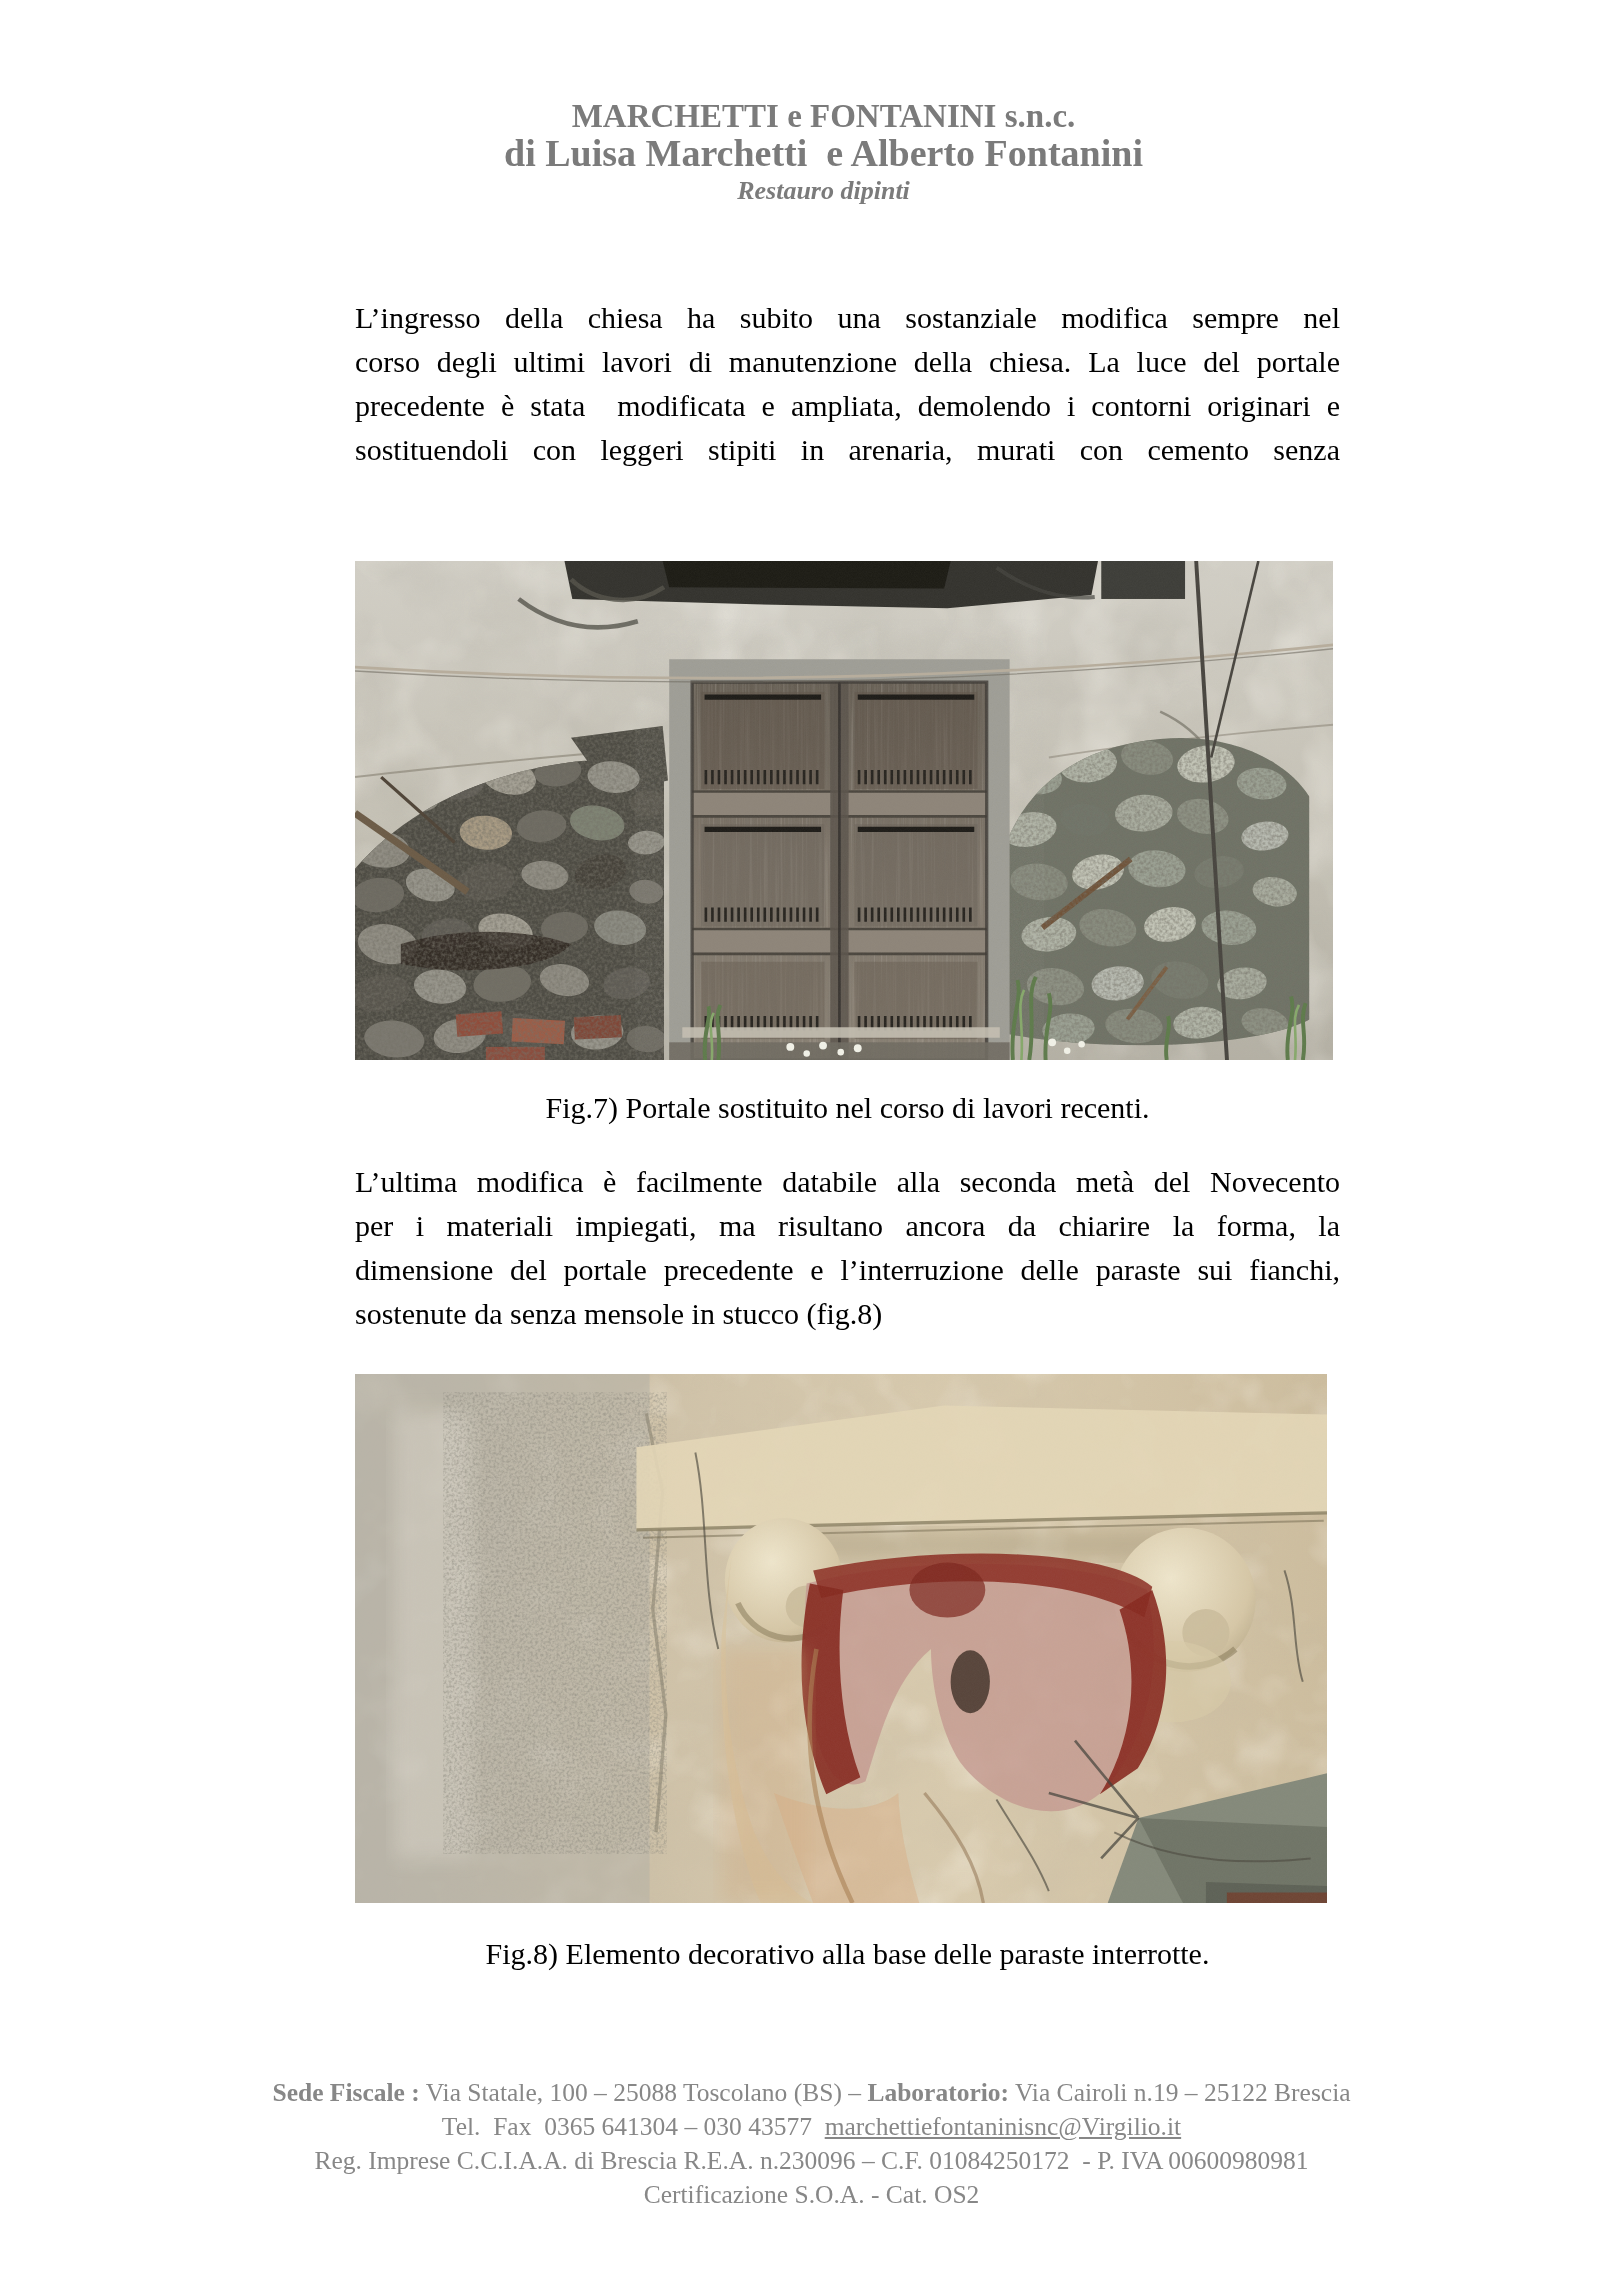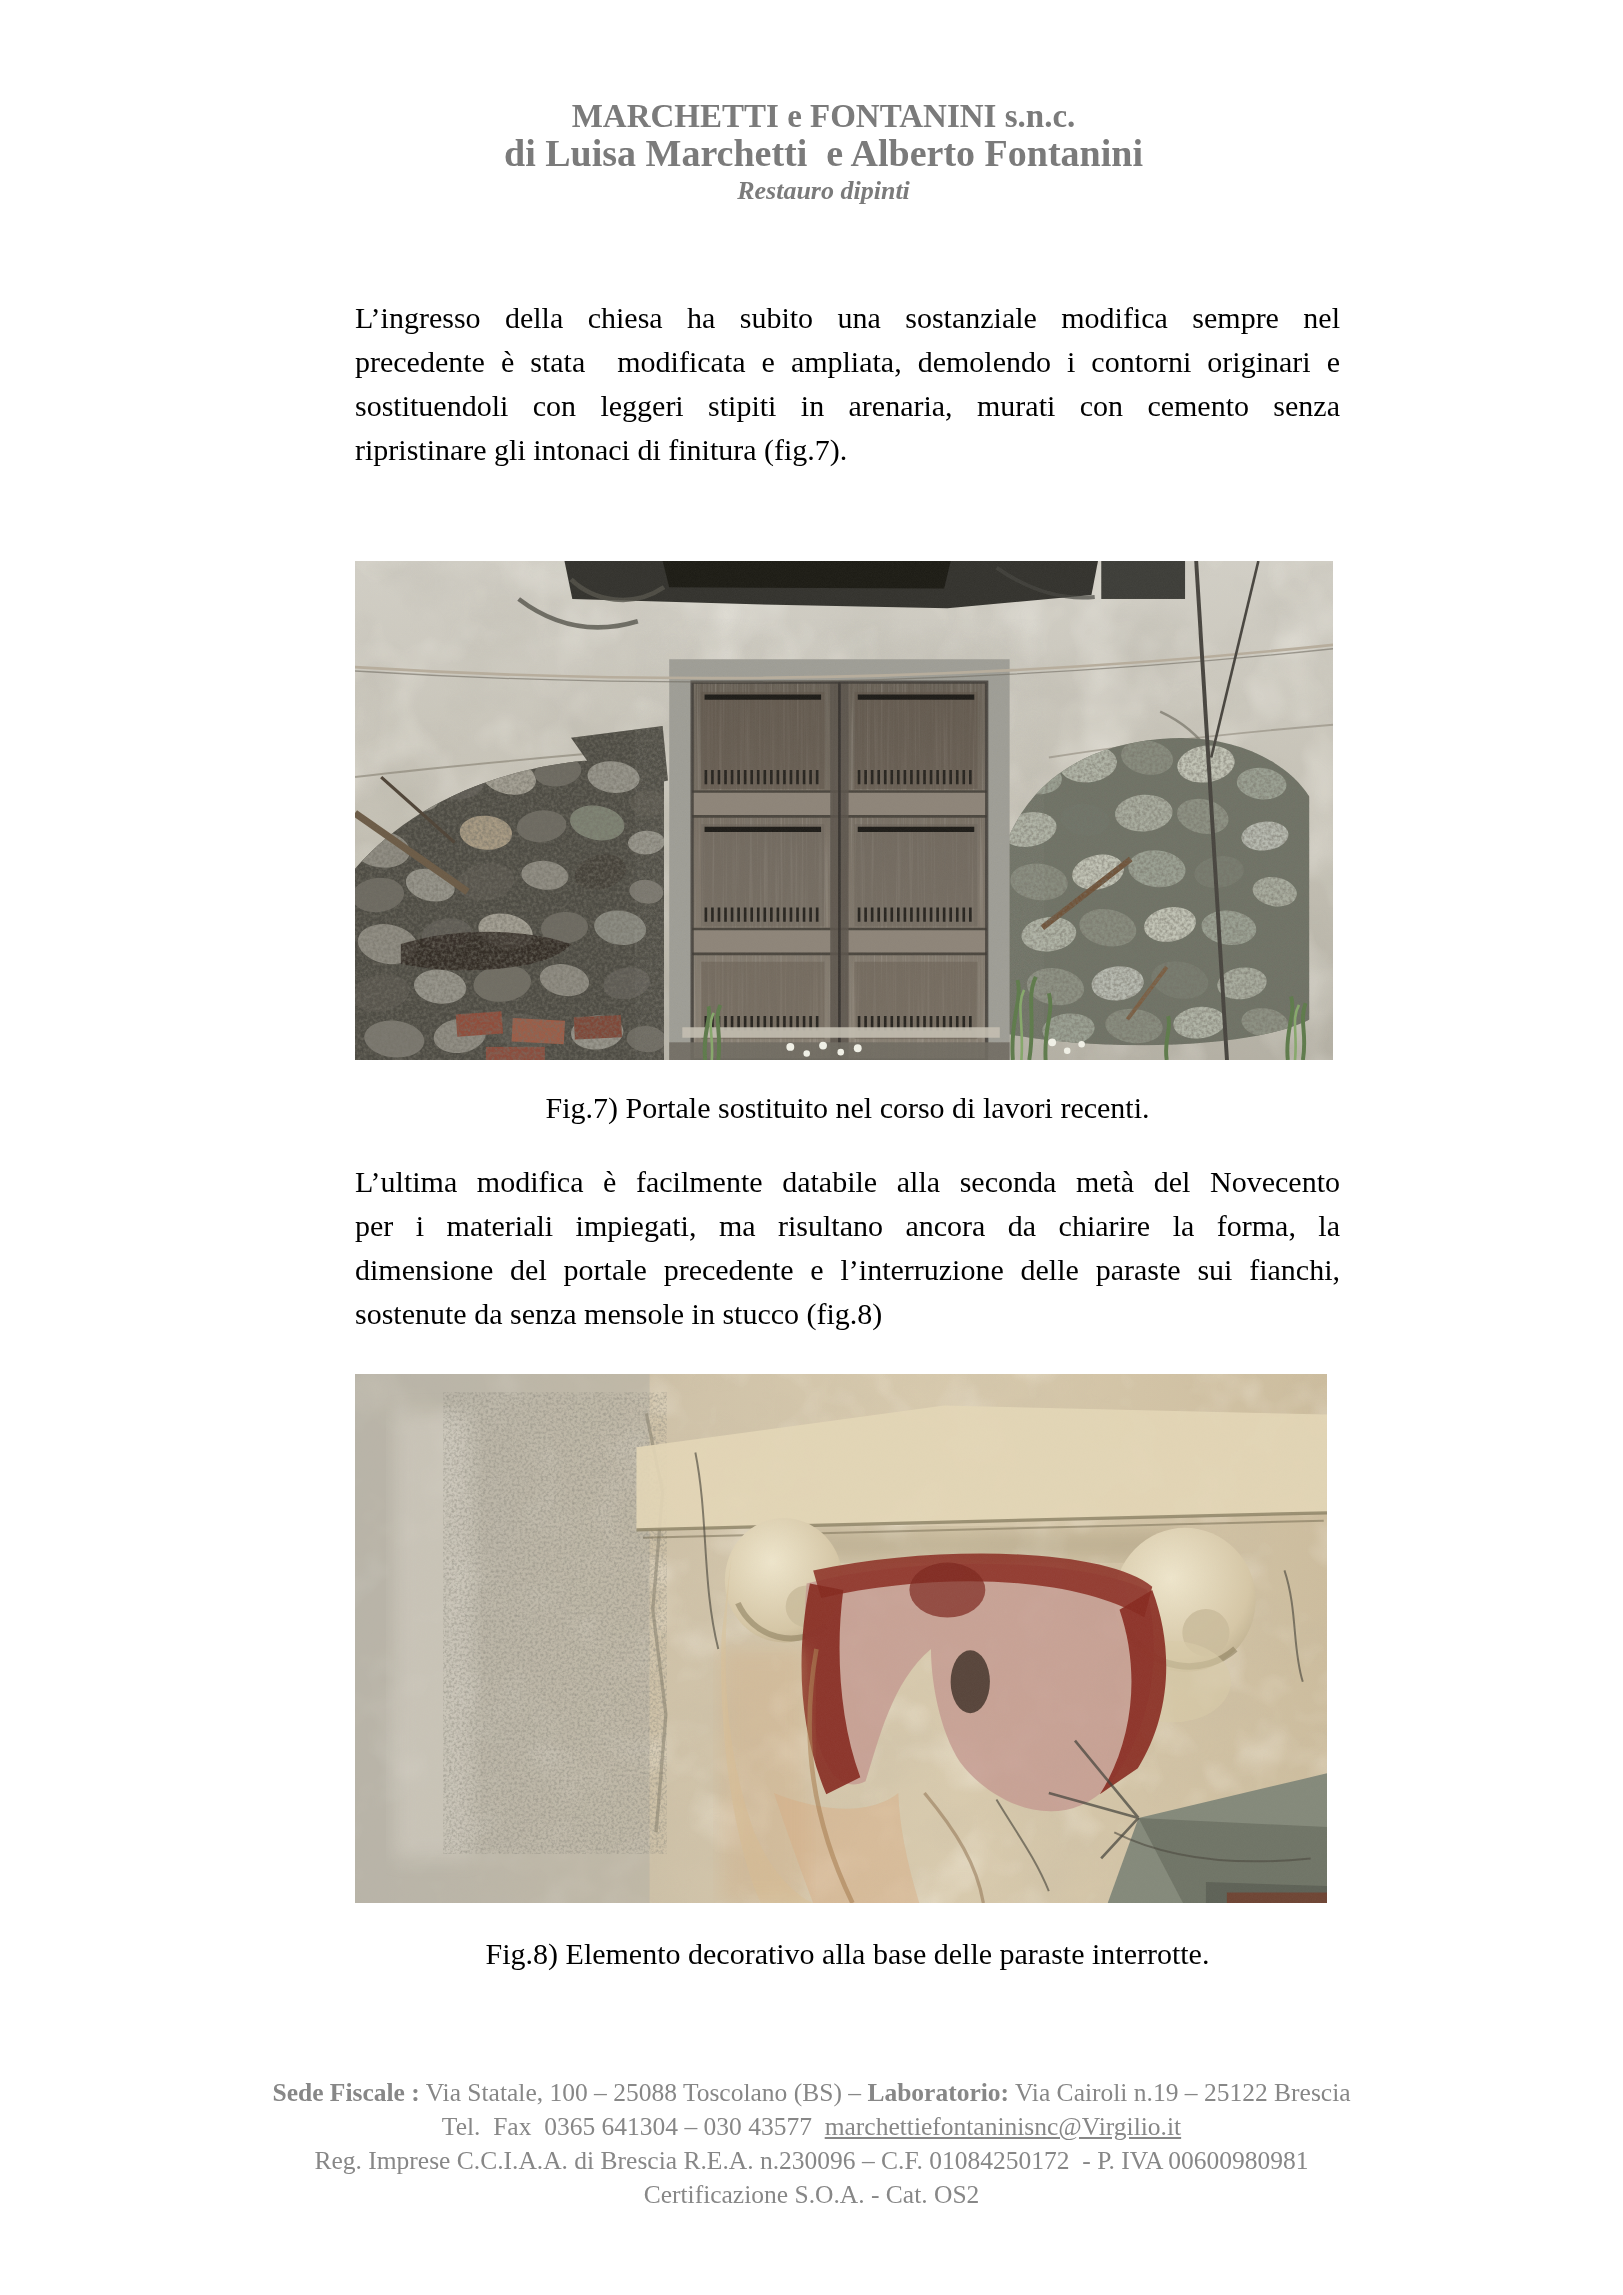--- a/index.html
+++ b/index.html
@@ -39,23 +39,23 @@
 <div class="page">
 
   <header class="doc-header">
     <div class="h1">MARCHETTI e FONTANINI s.n.c.</div>
     <div class="h2">di Luisa Marchetti&nbsp; e Alberto Fontanini</div>
     <div class="h3">Restauro dipinti</div>
   </header>
 
   <div class="para" id="para1">
     <div class="line">L’ingresso della chiesa ha subito una sostanziale modifica sempre nel</div>
+    <div class="line">corso degli ultimi lavori di manutenzione della chiesa. La luce del portale</div>
     <div class="line">precedente è stata&nbsp; modificata e ampliata, demolendo i contorni originari e</div>
     <div class="line">sostituendoli con leggeri stipiti in arenaria, murati con cemento senza</div>
-    <div class="line last">ripristinare gli intonaci di finitura (fig.7).</div>
   </div>
 
   <figure id="figure7">
     <svg viewBox="0 0 1494 762" preserveAspectRatio="none">
       <defs>
         <linearGradient id="wallG" x1="0" y1="0" x2="0" y2="1">
           <stop offset="0" stop-color="#d2cfc6"></stop>
             <stop offset="0.5" stop-color="#c6c2b6"></stop>
             <stop offset="1" stop-color="#b4b0a4"></stop>
         </linearGradient>

